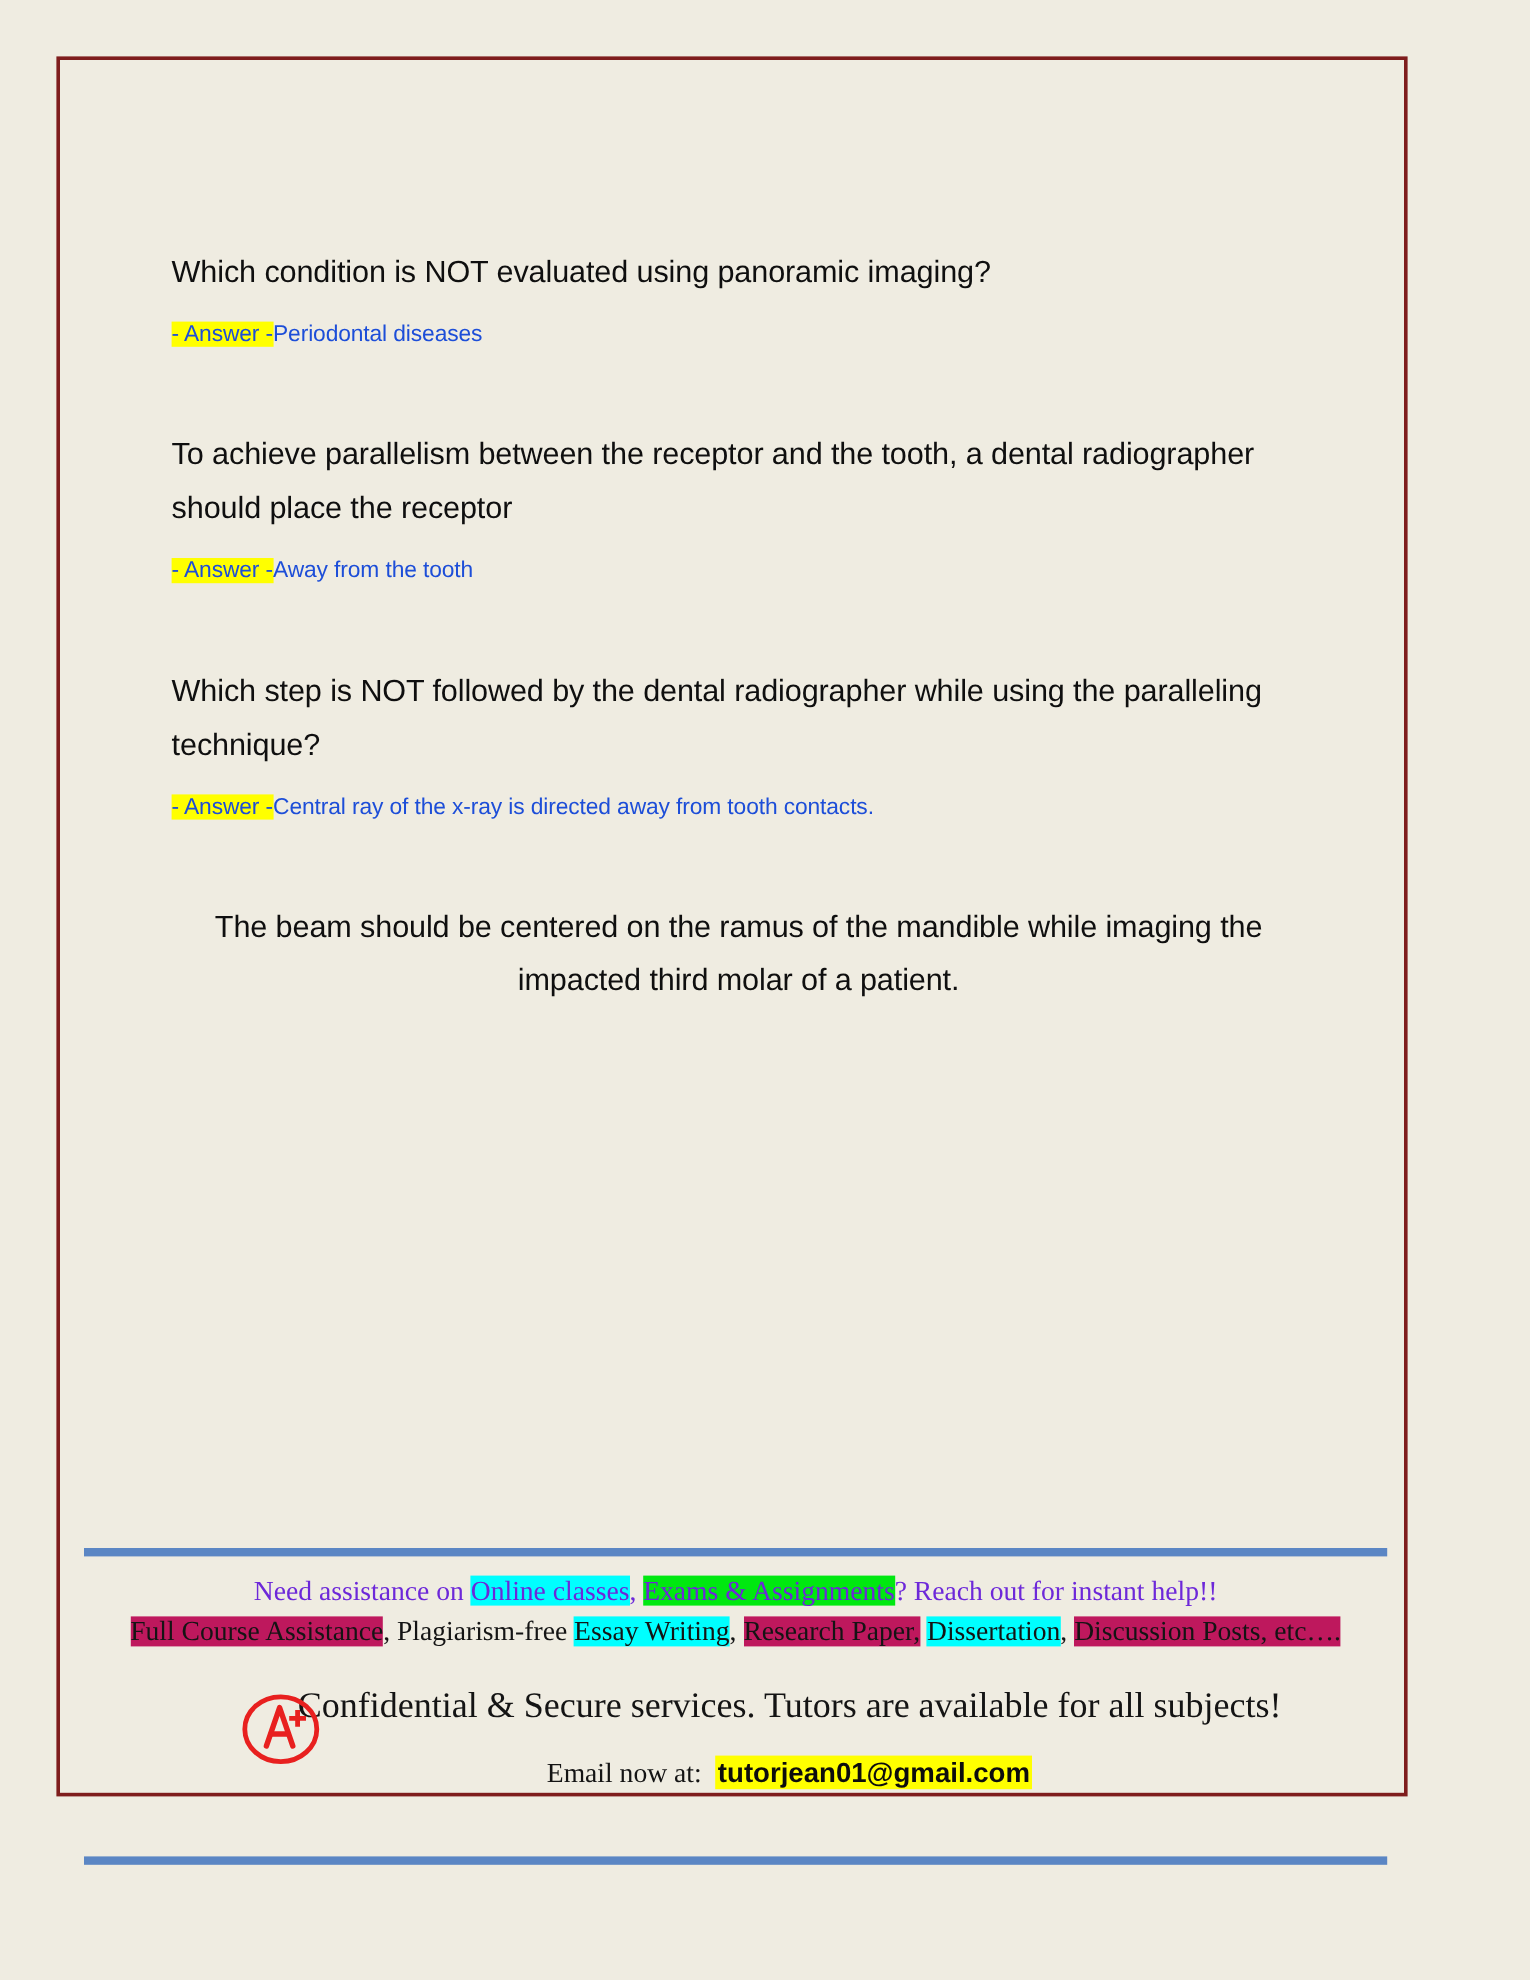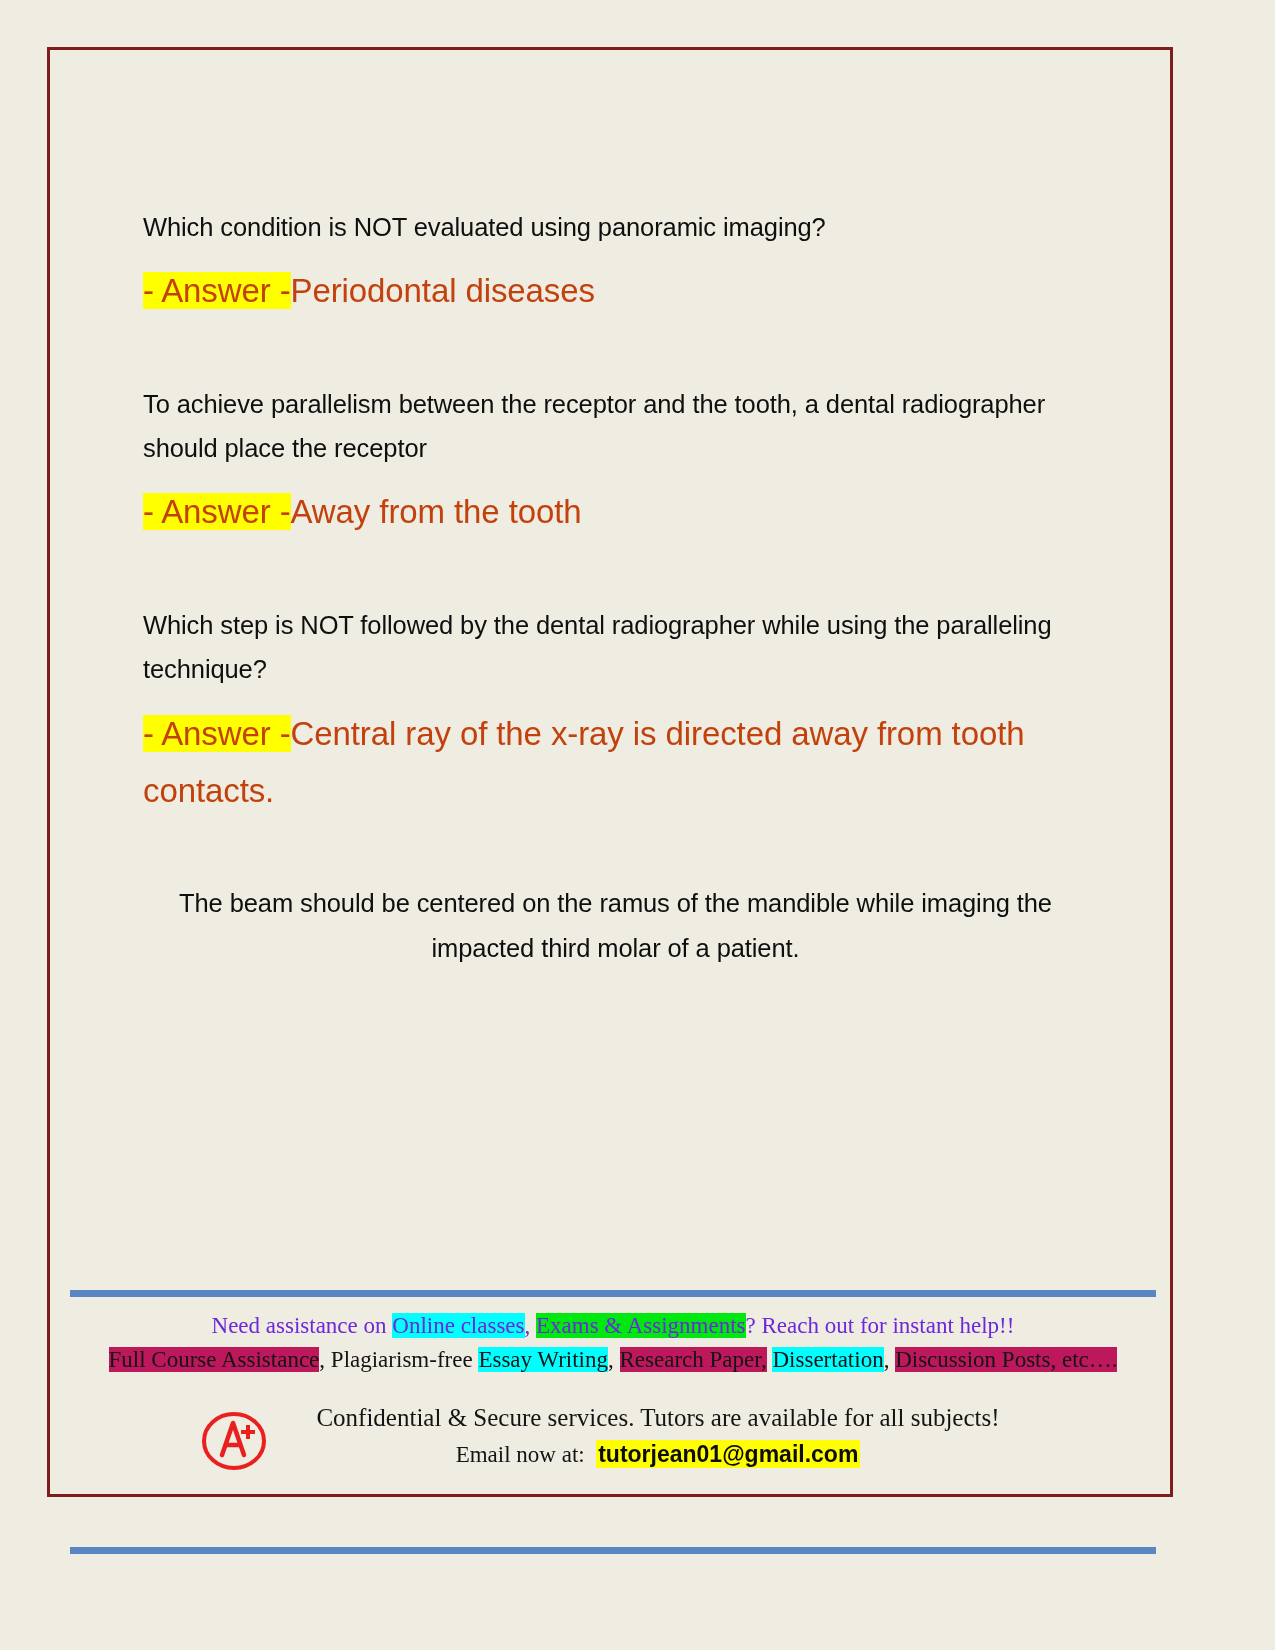--- a/index.html
+++ b/index.html
@@ -37,23 +37,23 @@
     text-align: center;
   }
   .question {
     font-size: 25.5px;
     line-height: 1.74;
     color: #0f0f0f;
     font-weight: 400;
     letter-spacing: -0.1px;
   }
   .answer {
-    font-size: 33px;
+    font-size: 19px;
     line-height: 1.74;
-    color: #c2410c;
+    color: #1d4ed8;
     margin-top: 13px;
     letter-spacing: -0.1px;
   }
   .hl-yellow {
     background: #be185d;
   }
   .hl-cyan {
     background: #00ffff;
   }
   .hl-green {
@@ -115,31 +115,31 @@
     width: 72px;
     height: 72px;
   }
   .logo svg {
     display: block;
   }
   .confid {
     font-family: "Liberation Serif", serif;
     text-align: center;
     color: #141414;
-    font-size: 25px;
+    font-size: 30px;
     line-height: 1.5;
     padding-left: 90px;
   }
   .email-row {
     font-family: "Liberation Serif", serif;
     text-align: center;
     color: #141414;
     font-size: 23px;
     padding-left: 90px;
-    margin-top: 4px;
+    margin-top: 20px;
   }
   .email-addr {
     font-family: "Liberation Sans", sans-serif;
     font-weight: bold;
     font-size: 23px;
     background: #ffff00;
     color: #0d0d0d;
     padding: 1px 2px;
   }
   .spacer-bottom {

